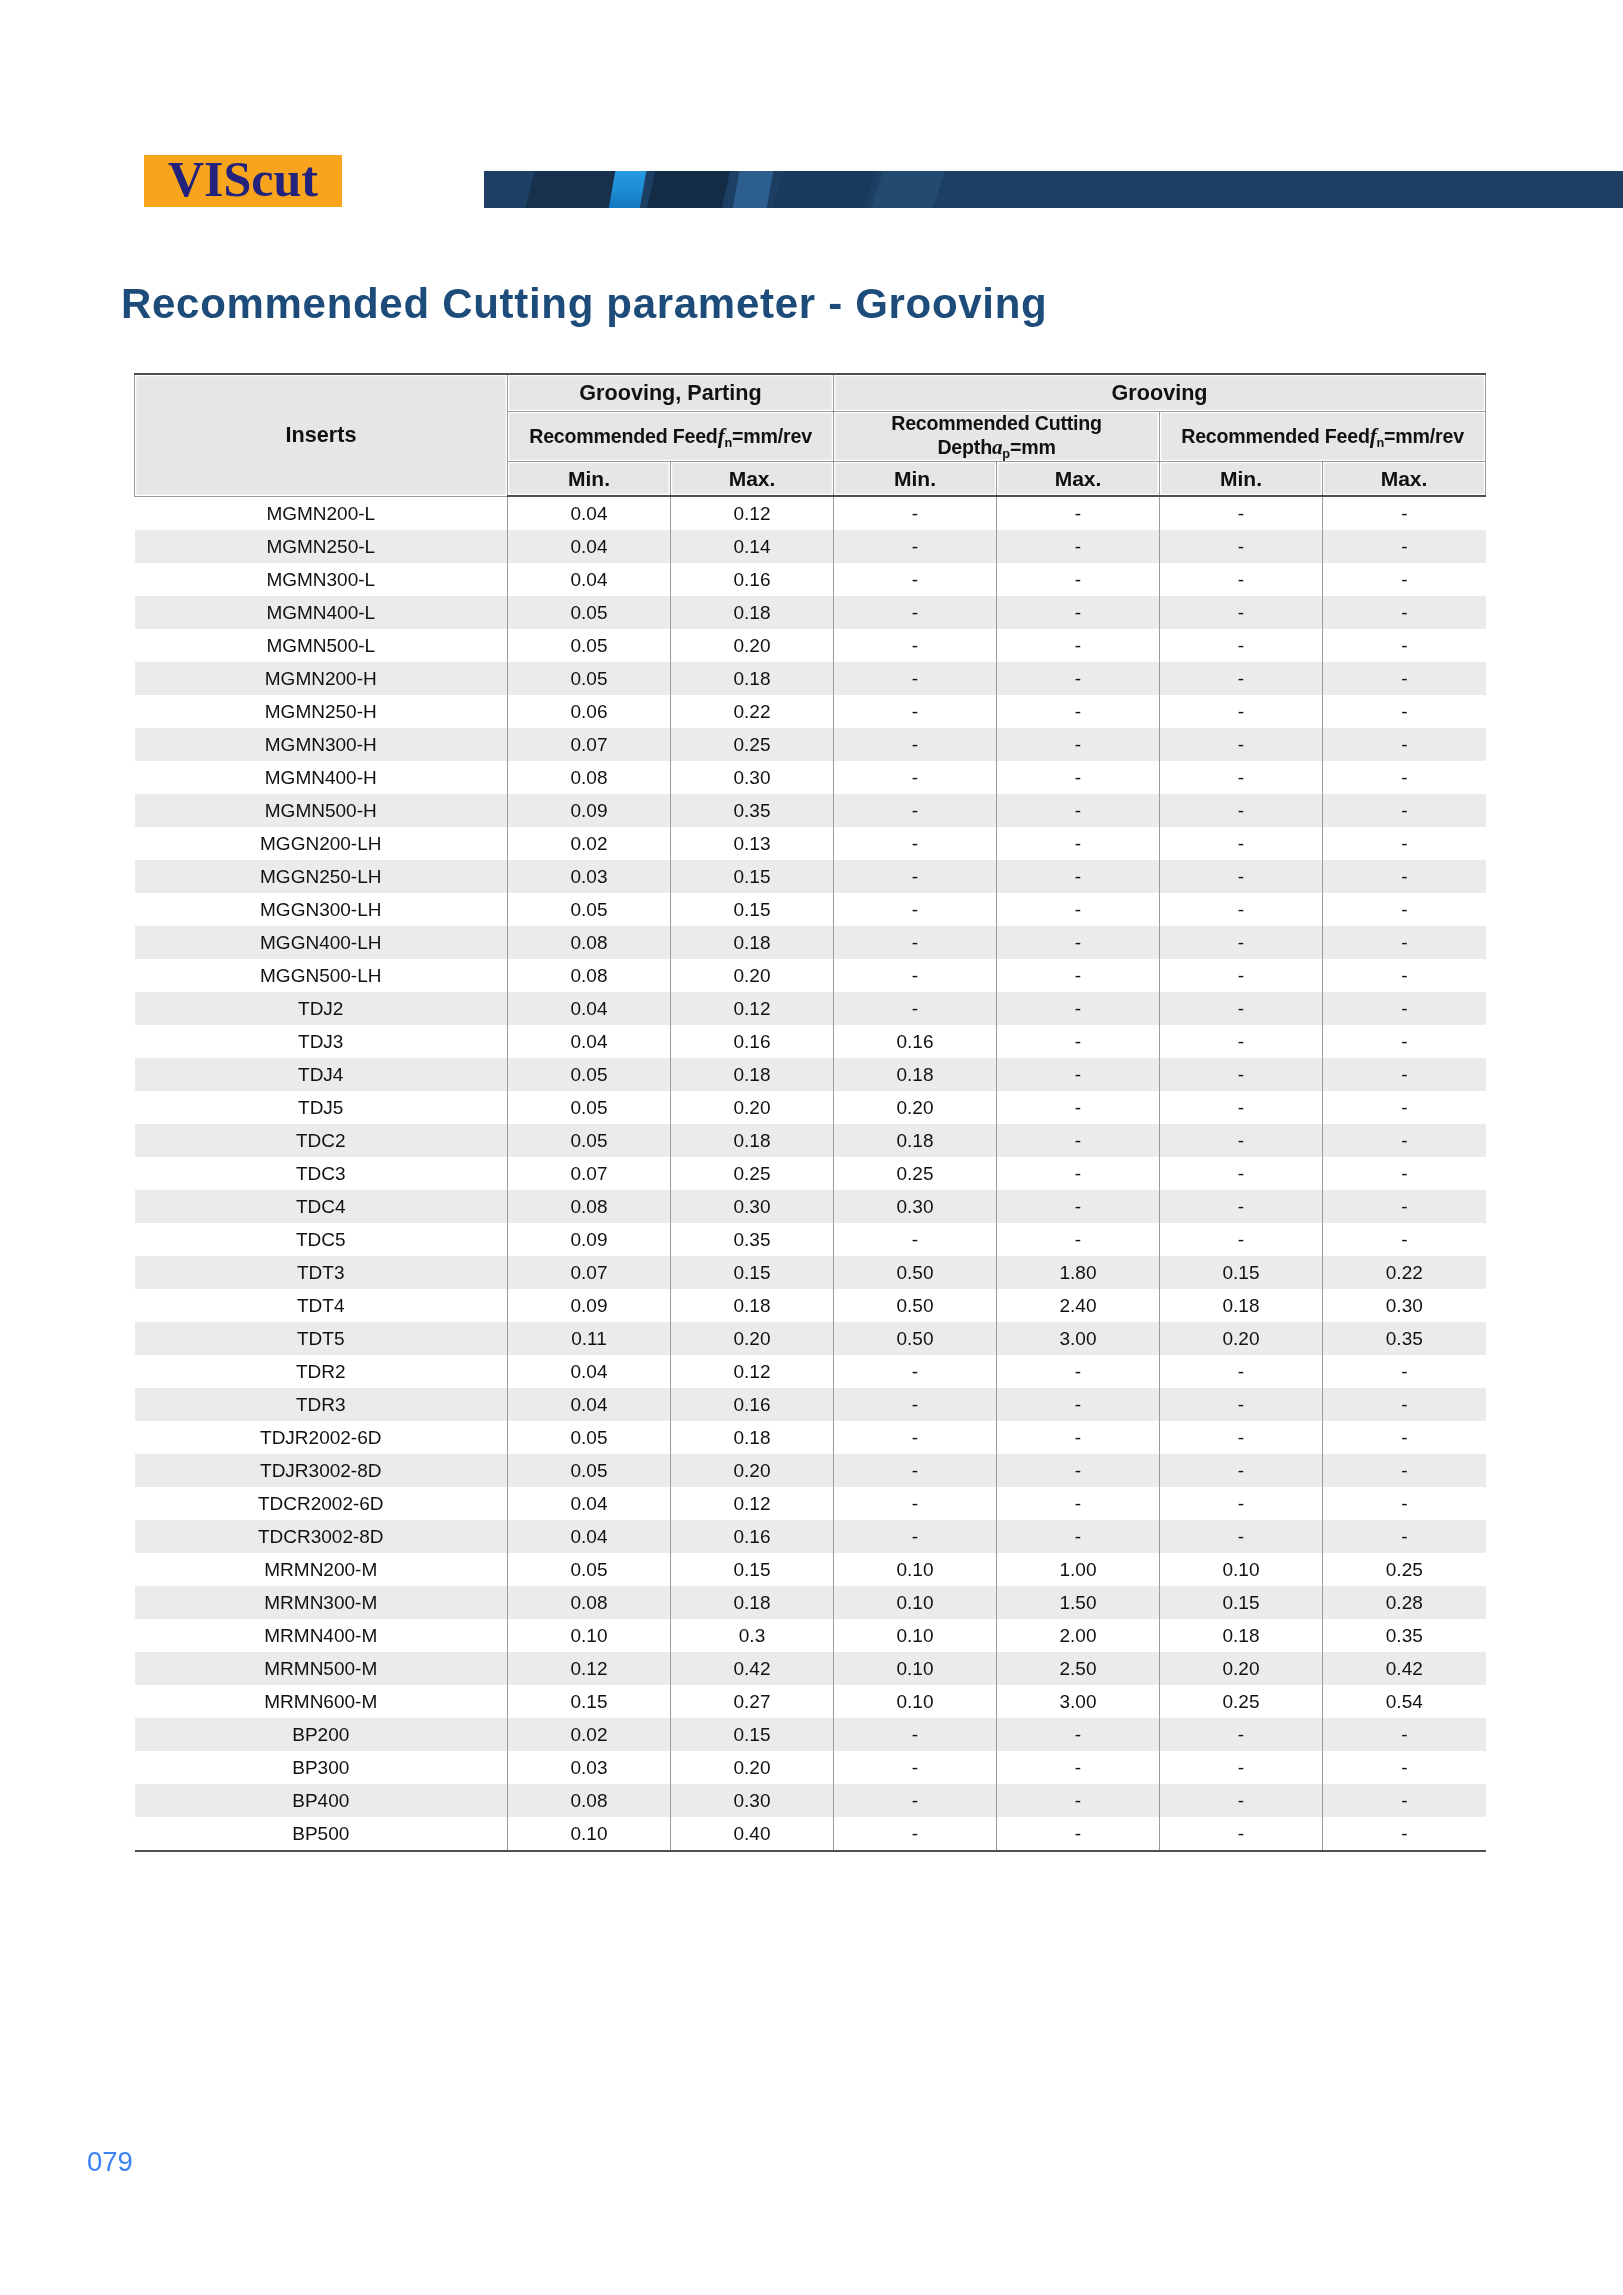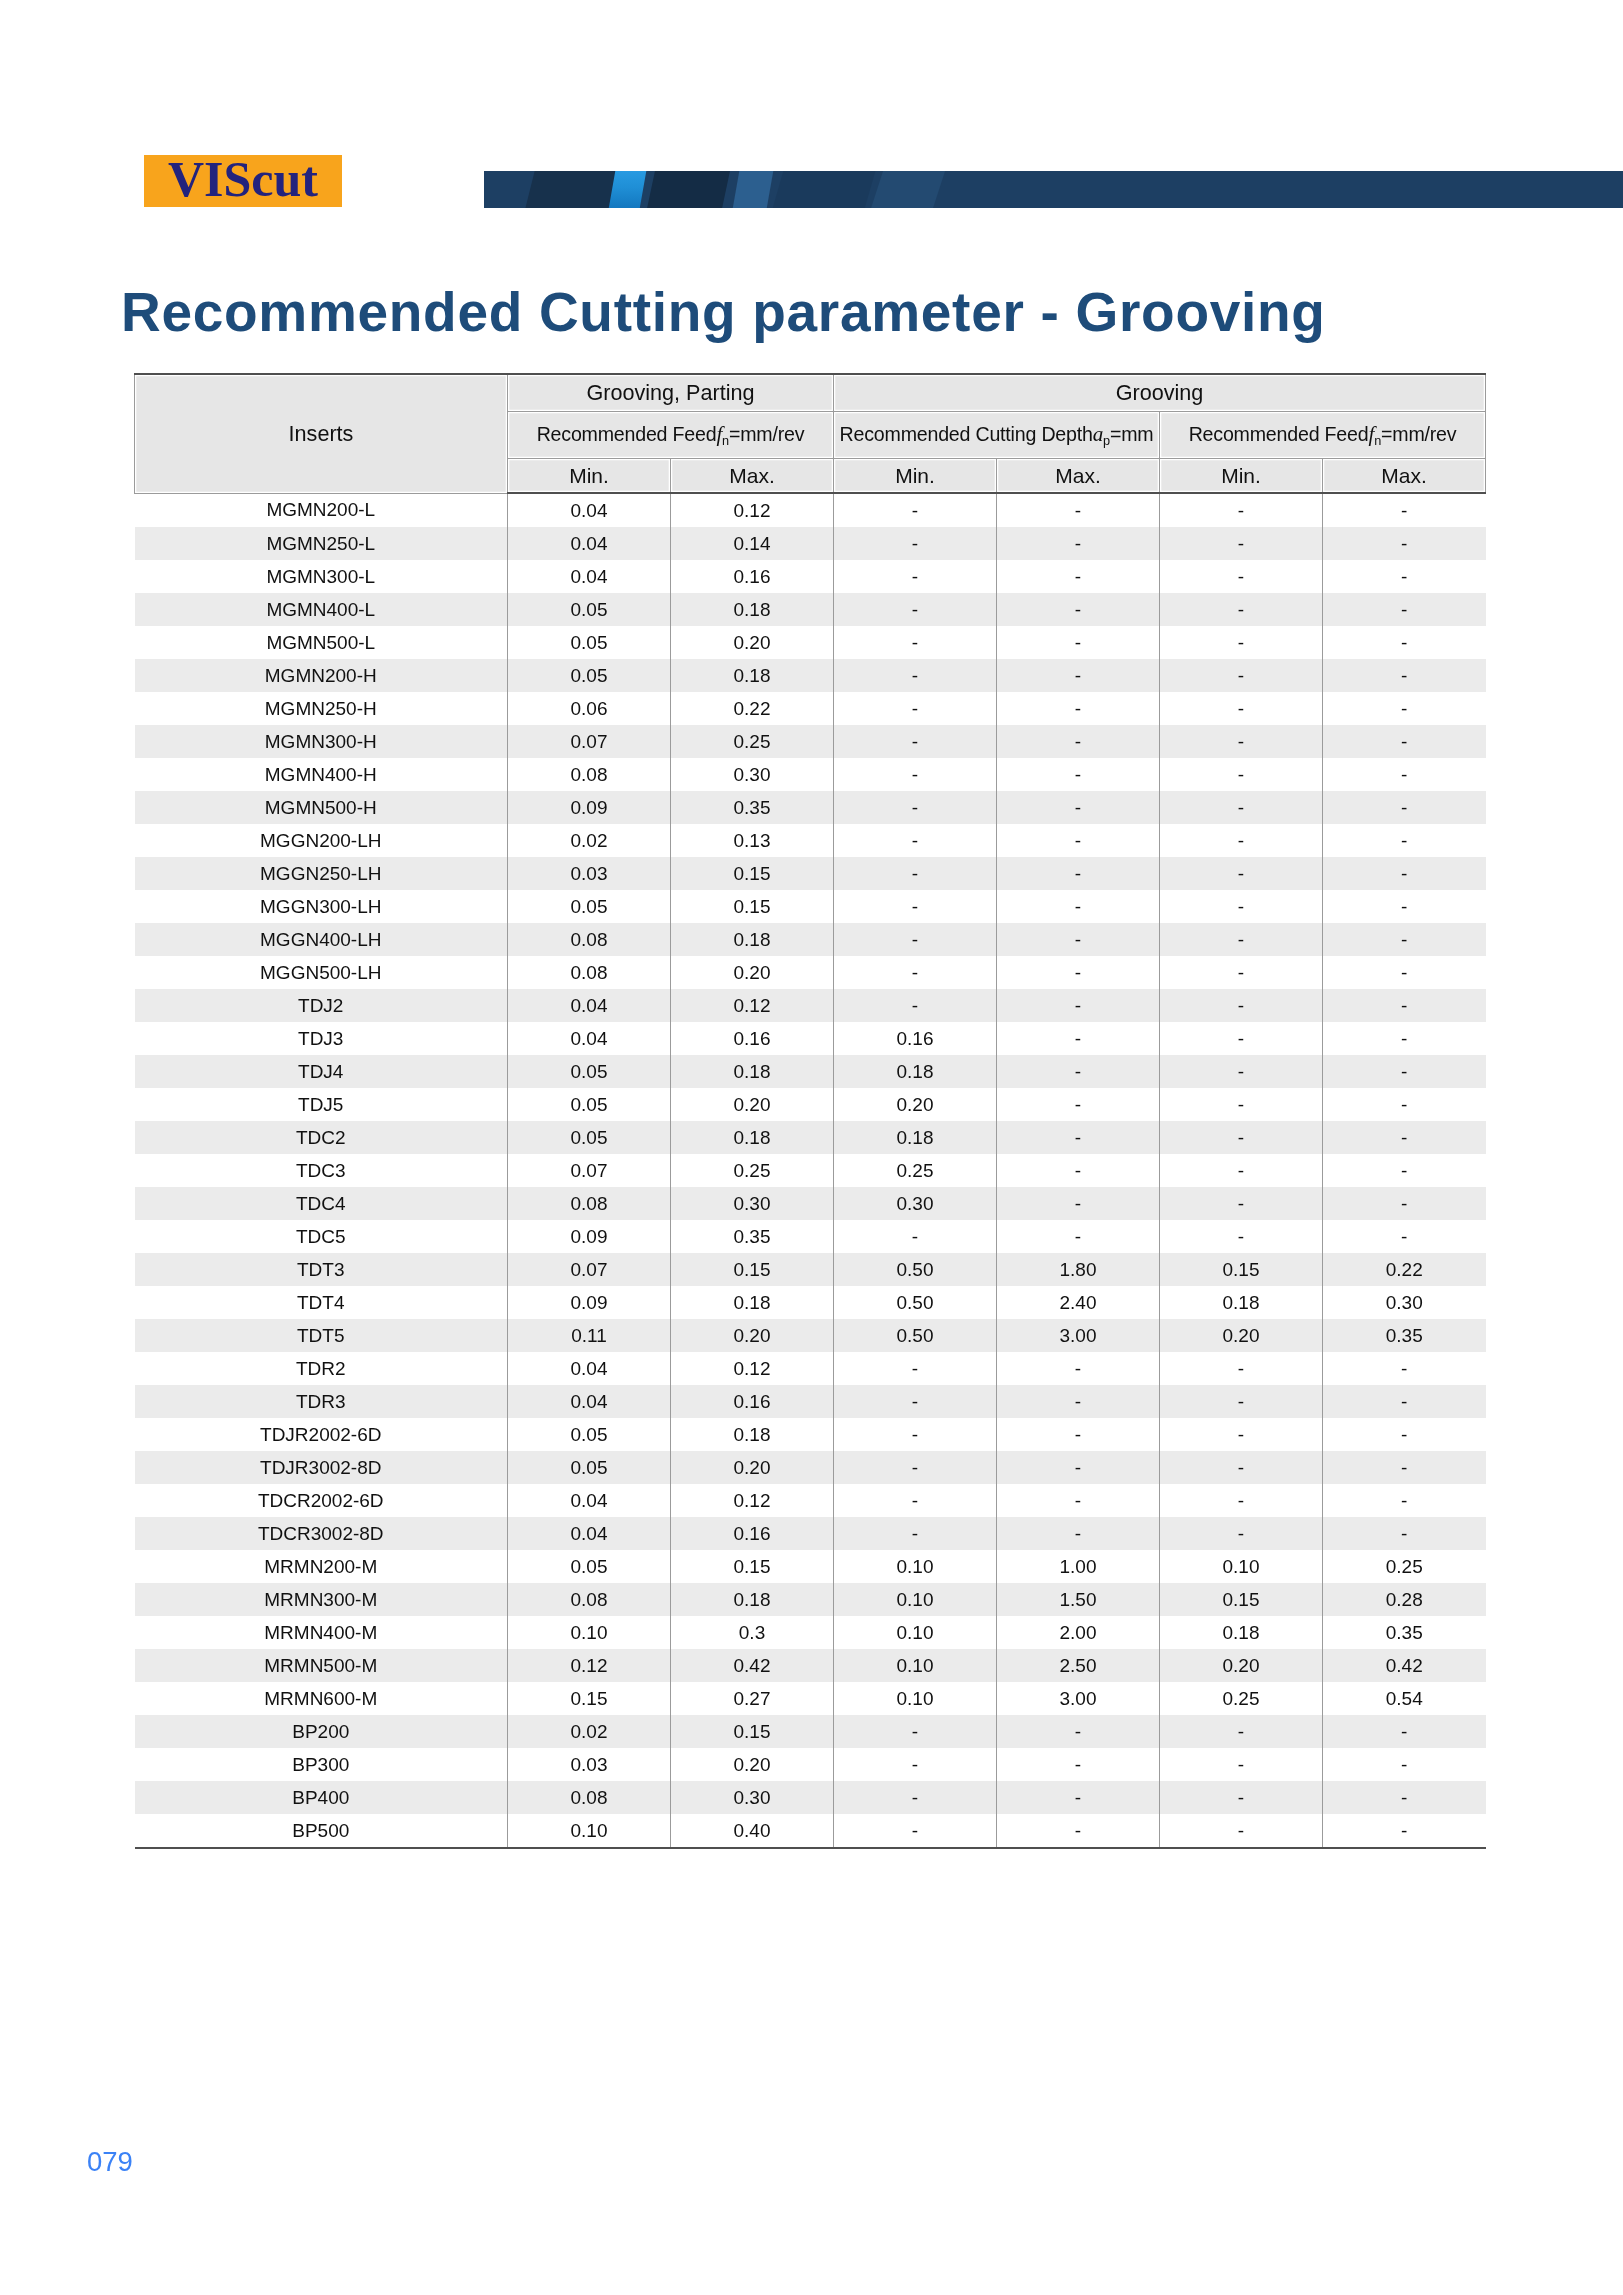--- a/index.html
+++ b/index.html
@@ -44,21 +44,21 @@
   .sw2{left:128px; width:31px;  background:linear-gradient(180deg,#2da0e8 0%,var(--topbar-accent,#1f8fd6) 45%,#0e6cb4 100%); transform:skewX(-10deg); border-radius:6.5px;}
   .sw3{left:167px; width:75px; background:#142c45; transform:skewX(-12deg);}
   .sw4{left:252px; width:34px;  background:#2c5f8f; transform:skewX(-10deg);}
   .sw5{left:294px; width:92px; background:#1a3a5c; transform:skewX(-16deg);}
   .sw6{left:393px; width:62px;  background:#234a71; transform:skewX(-18deg);}
 
   
   .page-title{
     position:absolute;
     left:121px; top:280px;
-    font-size:55px;
+    font-size:42px;
     font-weight:bold;
     letter-spacing:0.7px;
     color:var(--title-text,#1e4c7a);
     white-space:nowrap;
   }
 
   
   .table-wrap{
     position:absolute;
     left:134px; top:373px;
@@ -71,21 +71,21 @@
     border-top:2px solid var(--rule-dark,#4f4f4f);
     border-bottom:2.6px solid var(--rule-dark,#4f4f4f);
   }
   col.c-ins{width:373px;}
   col.c-val{width:163px;}
 
   thead th{
     background:var(--header-fill,#e6e6e6);
     border:0.7px solid var(--grid-line,#9b9b9b);
     box-shadow:inset 0 0 0 1.3px #ffffff;
-    font-weight:normal;
+    font-weight:bold;
     text-align:center;
     vertical-align:middle;
     padding:0;
   }
   tr.h-group th{height:36px; font-size:21.6px;}
   tr.h-sub th{height:46px; font-size:19.6px; letter-spacing:-0.2px;}
   tr.h-minmax th{height:33px; font-size:21px;}
   tr.h-minmax th{border-bottom:2.6px solid var(--rule-dark,#4f4f4f);}
   th.inserts-cell{font-size:21px;}
 

